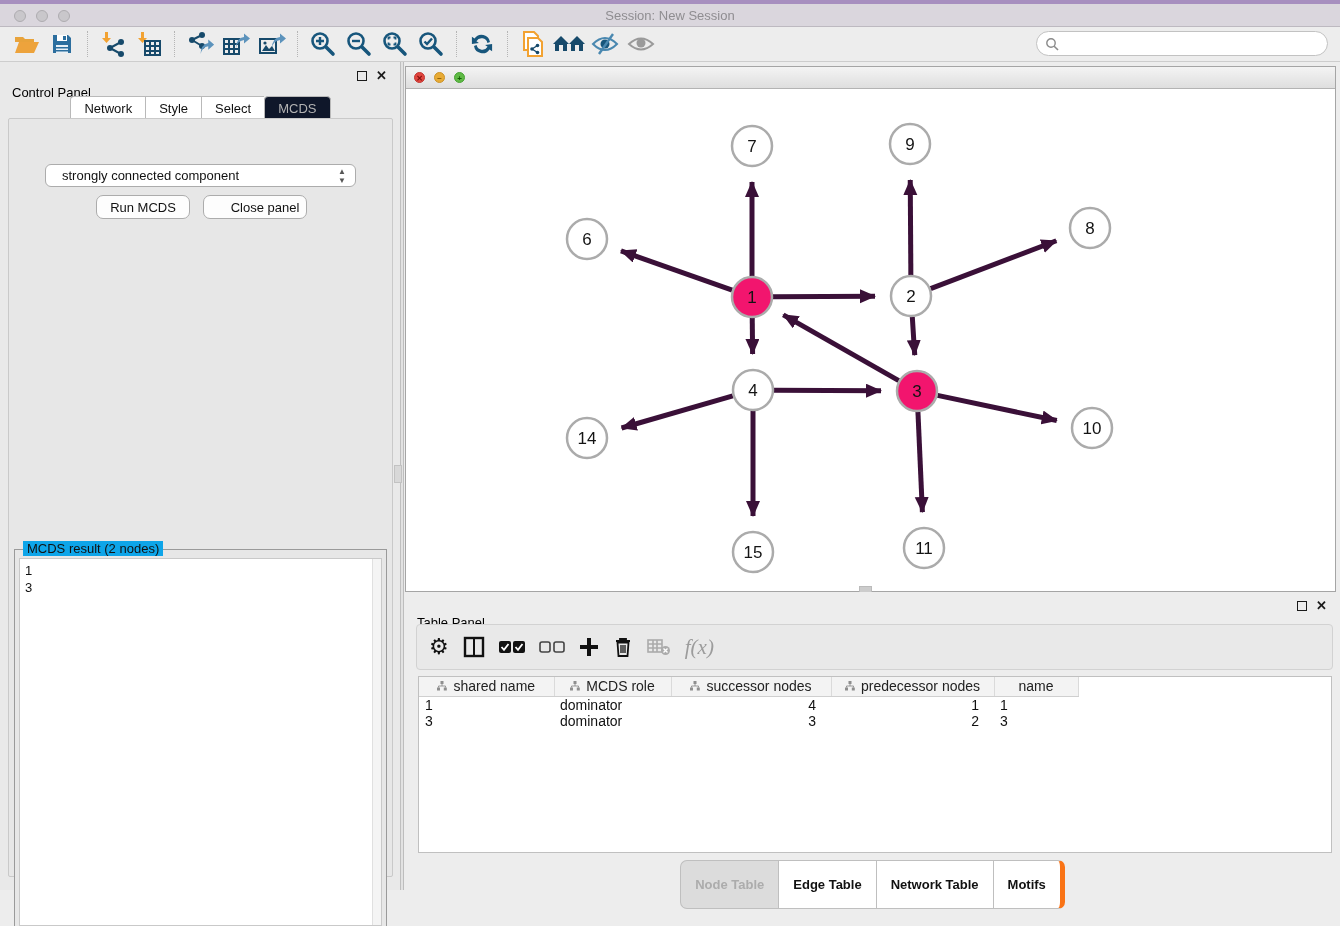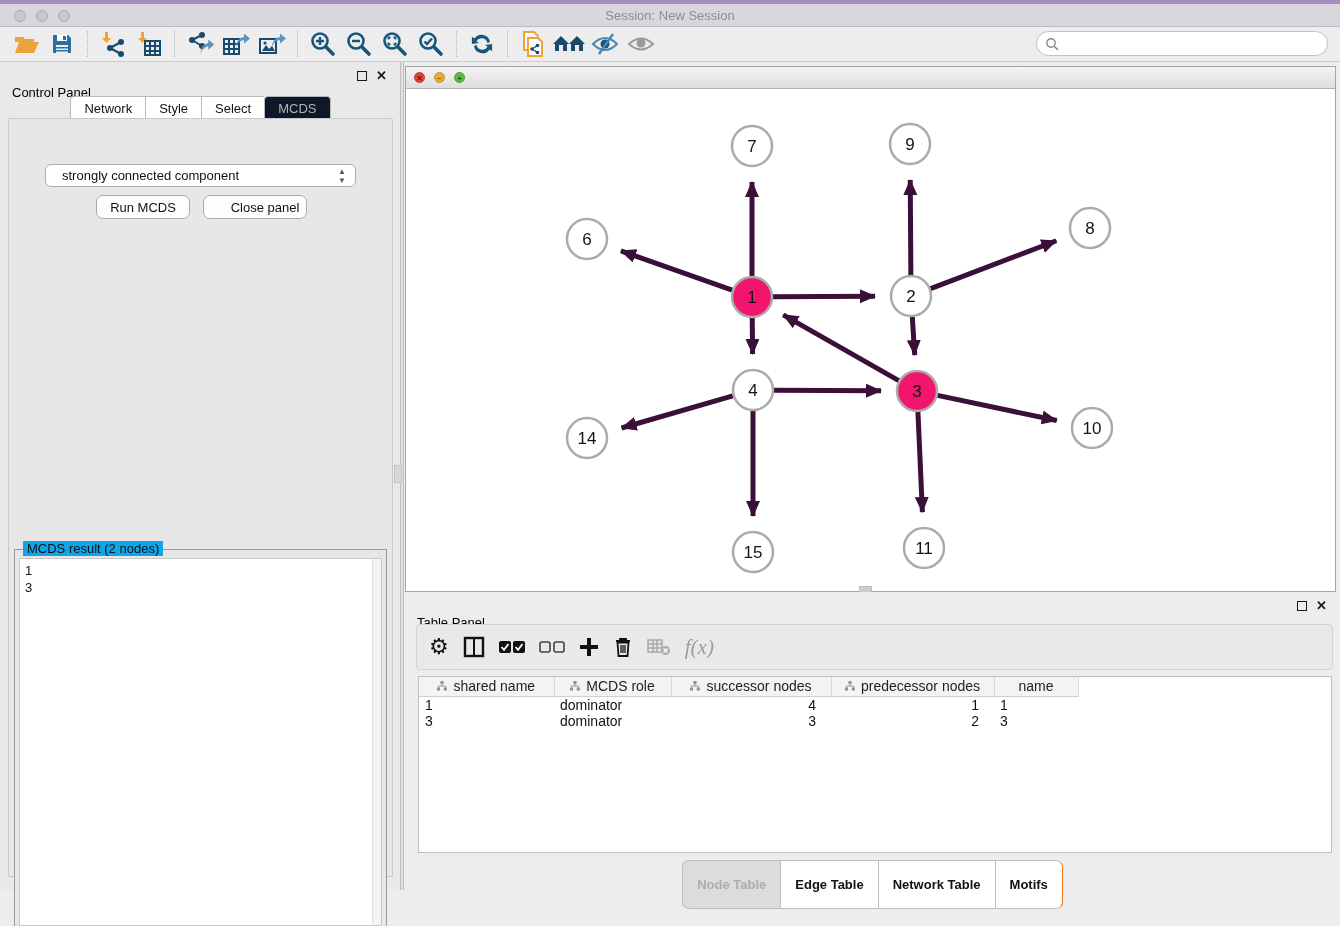--- a/index.html
+++ b/index.html
@@ -63,21 +63,21 @@
   .tp-icon { margin-right:14px; display:flex; align-items:center; justify-content:center; height:26px; }
   #node-table { position:absolute; left:13px; top:84px; width:914px; height:177px; background:#FFF; border:1px solid #C0C0C0; }
   table { border-collapse:collapse; table-layout:fixed; width:100%; font-size:14px; }
   th { background:#F3F3F3; border-bottom:1px solid #CFCFCF; border-right:1px solid #DADADA; font-weight:400; color:#222; height:19px; padding:0 4px; white-space:nowrap; overflow:hidden; }
   th .th-inner { display:flex; align-items:center; justify-content:center; gap:6px; }
   td { height:16px; padding:0 6px; color:#111; white-space:nowrap; overflow:hidden; }
   td.num { text-align:right; padding-right:15px; }
   #tp-tabs { position:absolute; left:0; right:0; top:268px; display:flex; justify-content:center; }
   .tp-tab { font-size:13px; font-weight:700; padding:16px 14px; background:#FFF; border:1px solid #BFBFBF; border-right:none; color:#111; }
   .tp-tab:first-child { border-radius:7px 0 0 7px; }
-  .tp-tab:last-child { border-right:1px solid #f97316; border-radius:0 7px 7px 0; }
+  .tp-tab:last-child { border-right:5px solid #f97316; border-radius:0 7px 7px 0; }
   .tp-tab.selected { background:#DCDCDC; color:#ACACAC; }
 
   
   #statusbar { position:absolute; left:0; top:890px; width:1340px; height:36px; background:#EDEDED; border-top:1px solid #CFCFCF; }
   #list-btn { position:absolute; left:10px; top:6px; width:30px; height:26px; background:#F7F7F7; border:1px solid #ADADAD; display:flex; align-items:center; justify-content:center; }
   #memory-btn { position:absolute; right:8px; top:7px; height:24px; background:#F2F2F2; border:1px solid #ADADAD; border-radius:3px; display:flex; align-items:center; padding:0 10px; gap:6px; font-size:12px; color:#111; }
   #memory-dot { width:12px; height:12px; border-radius:50%; }
 </style>
 </head>
 <body>

